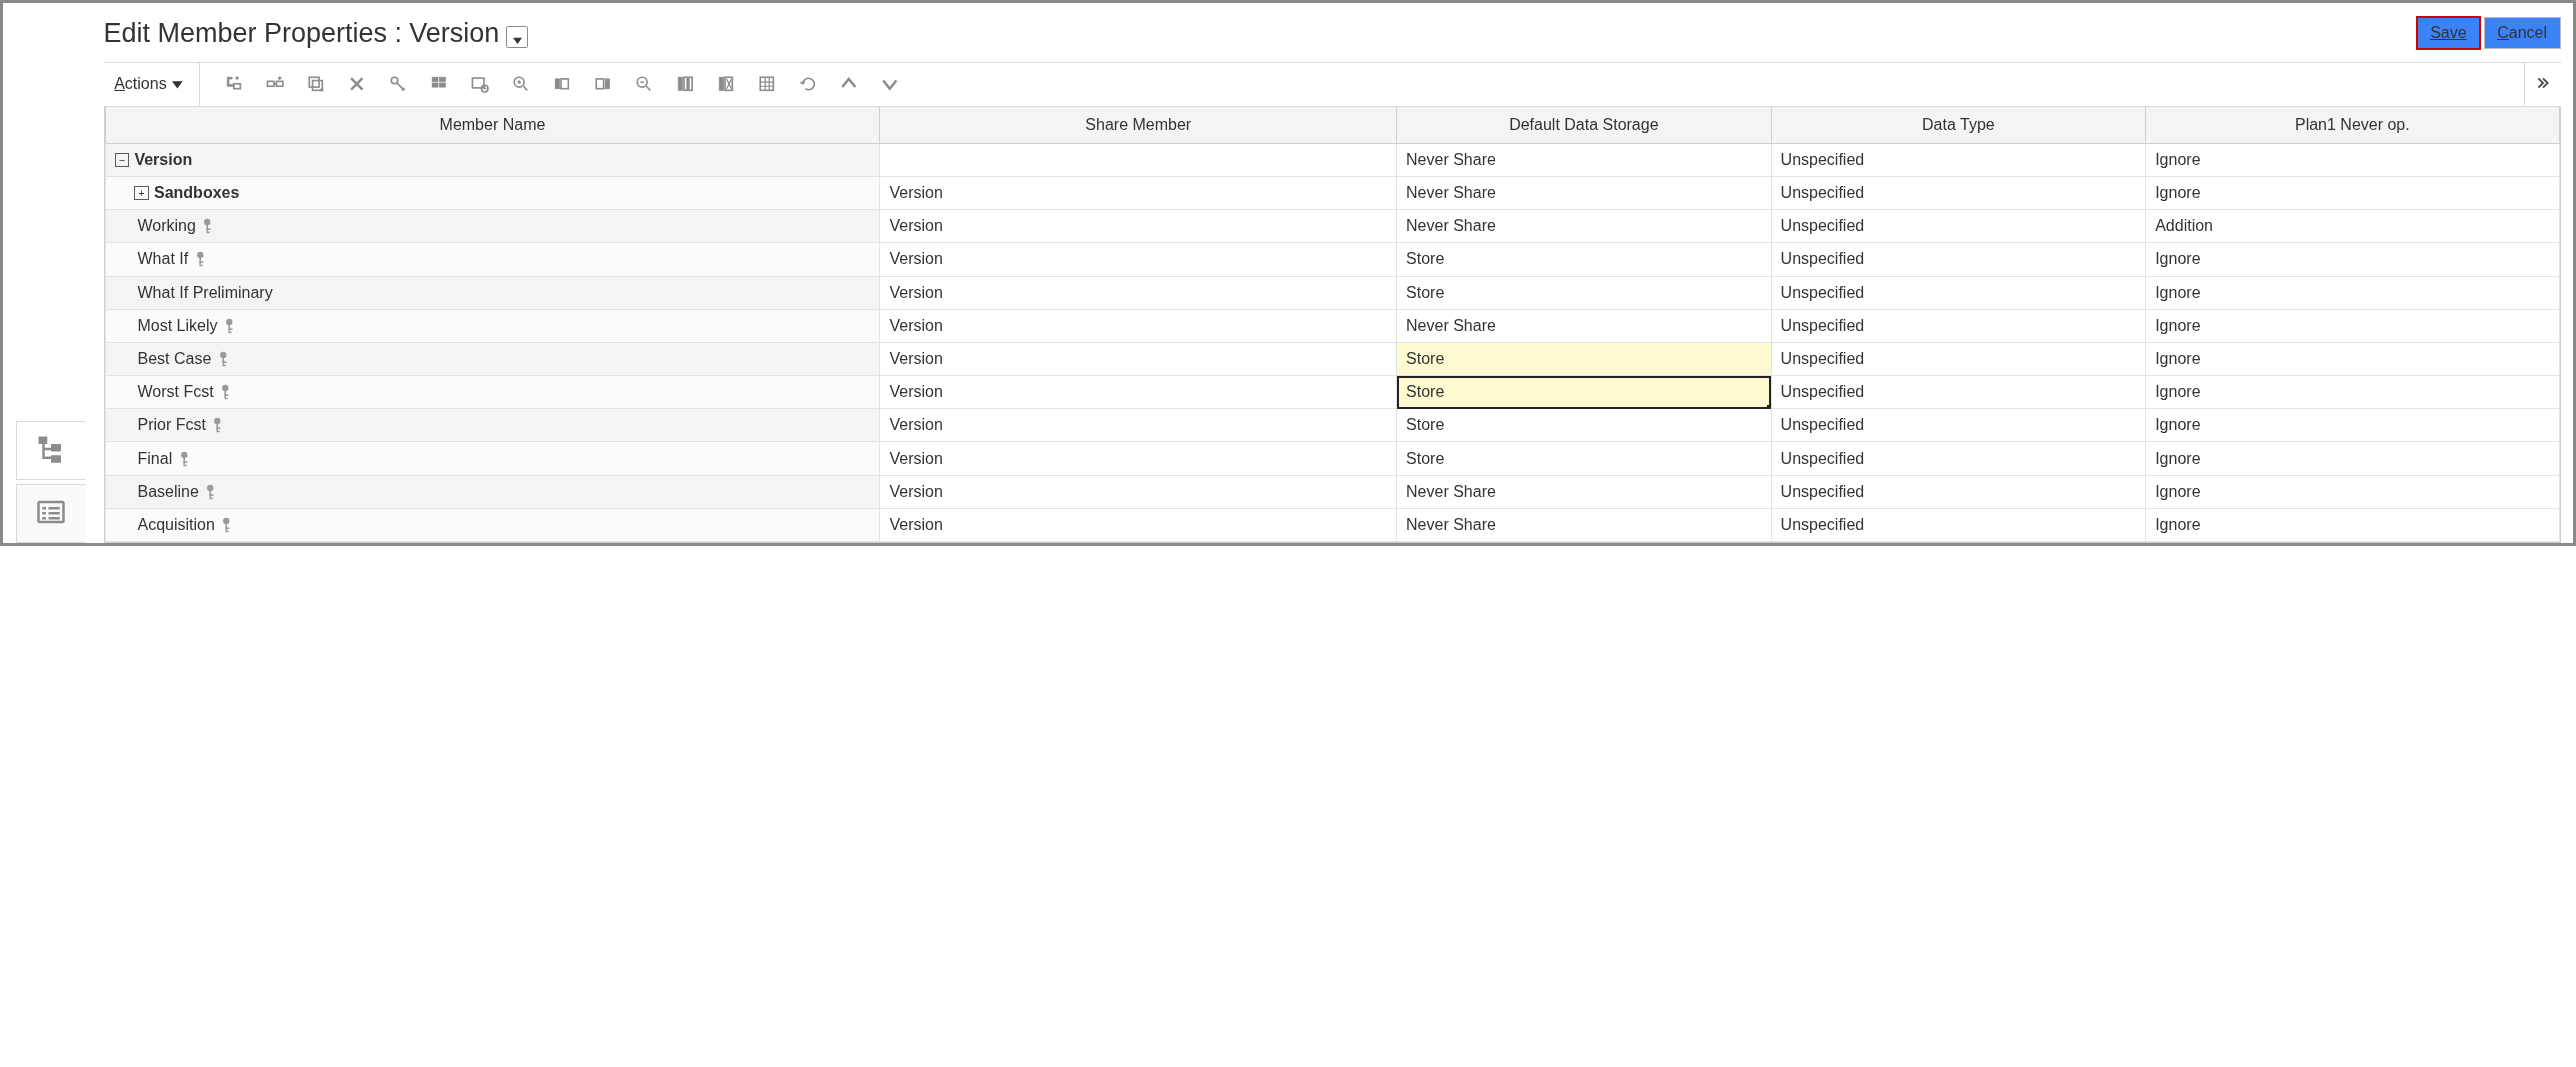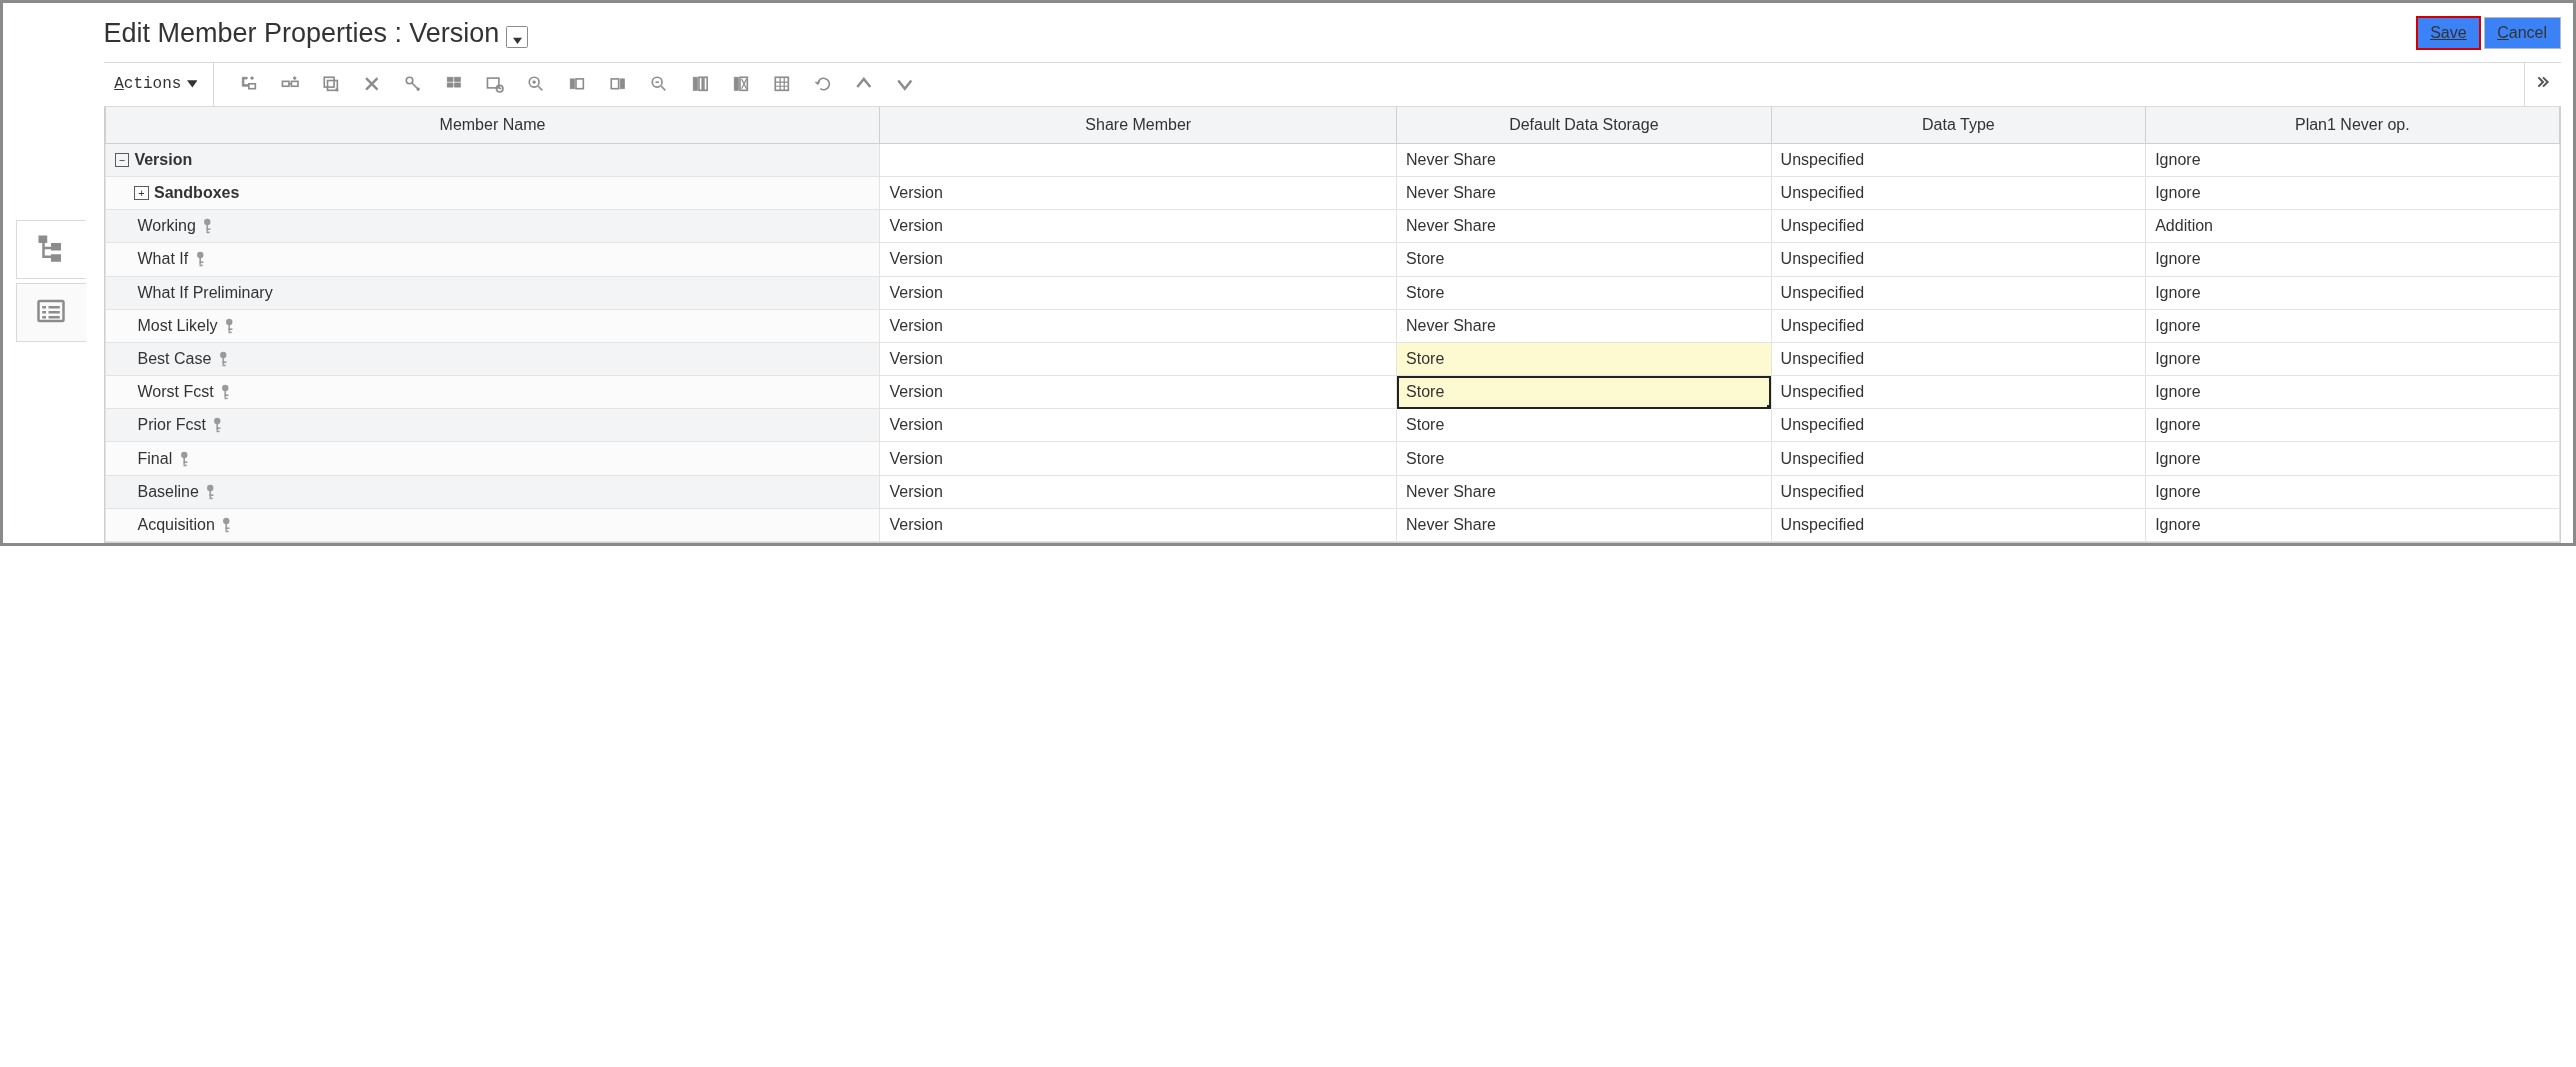--- a/index.html
+++ b/index.html
@@ -11,21 +11,21 @@
     -webkit-font-smoothing: antialiased;
   }
   .app-frame {
     box-sizing: border-box;
     width: 100%;
     border: 3.6px solid #888a8c;
     padding: 10.7px 12.5px 0 12.5px;
   }
   .layout {
     display: flex;
-    align-items: center;
+    align-items: flex-end;
   }
   
   .side-tabs {
     width: 70px;
     flex: 0 0 70px;
     display: flex;
     flex-direction: column;
     gap: 3.6px;
     padding-top: 5.4px;
   }
@@ -96,21 +96,20 @@
     border-top: 0.9px solid #d9d9d9;
     margin: 0 0 0 0;
   }
   
   .toolbar {
     display:flex;
     align-items:center;
     height: 43px;
     border-bottom: 0.9px solid #d9d9d9;
     gap: 10px;
-    font-family: Liberation Mono, monospace;
   }
   .actions-btn {
     padding: 0 16px 0 10.7px;
     height: 43px;
     border-right: 0.9px solid #d9d9d9;
     display:flex;
     align-items:center;
     font-size: 16px;
     gap: 5.4px;
     cursor:pointer;

